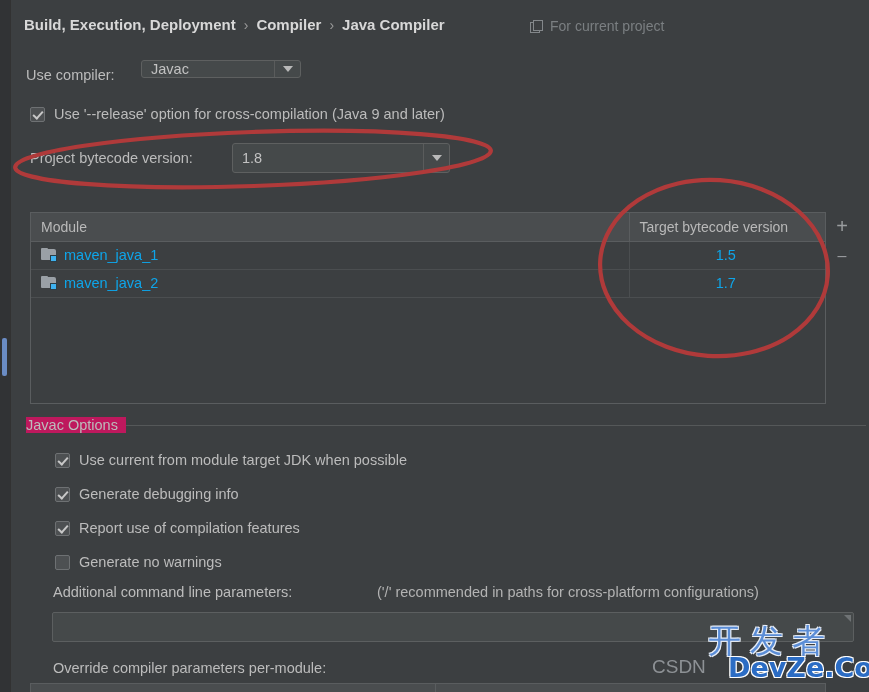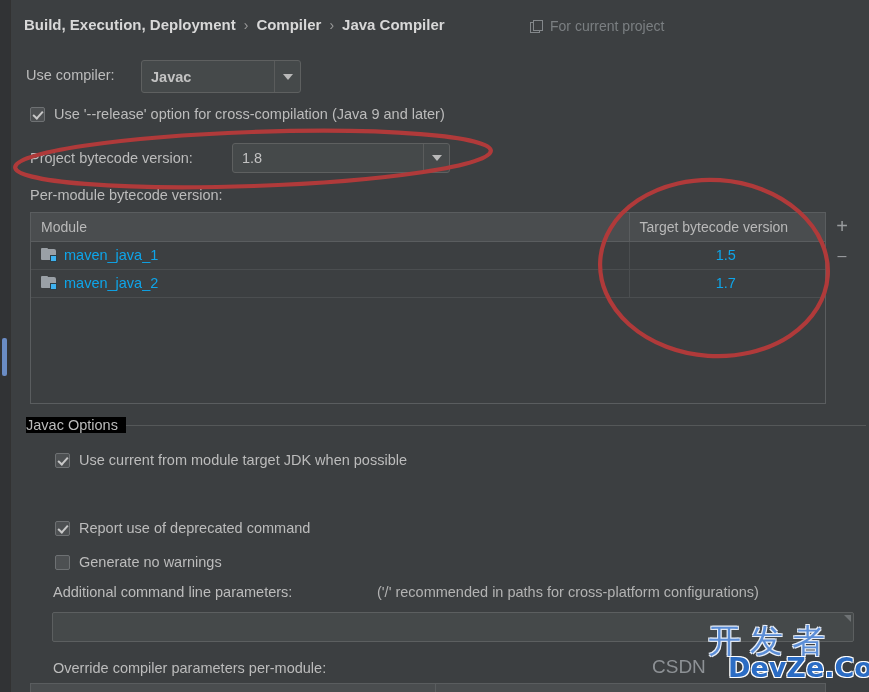--- a/index.html
+++ b/index.html
@@ -244,21 +244,21 @@
     text-align: center;
     cursor: default;
     user-select: none;
   }
 
   
   .group-title {
     position: absolute;
     font-size: 14.5px;
     color: #bcbcbc;
-    background: #000000;
+    background: #be185d;
     padding-right: 8px;
     white-space: nowrap;
     z-index: 2;
   }
   .group-line {
     position: absolute;
     height: 1px;
     background: #555859;
     z-index: 1;
   }
@@ -357,41 +357,40 @@
     <span class="crumb-sep">›</span>
     <span class="crumb">Java Compiler</span>
   </div>
 
   <div class="for-project">
     <span class="copy-icon"></span>
     <span>For current project</span>
   </div>
 
   <div class="lbl" style="left:26px; top:67px;">Use compiler:</div>
-  <div class="combo" style="left:141px; top:60px; width:160px; height:33px;font-weight:bold;">
+  <div class="combo" style="left:141px; top:60px; width:160px; height:18px;">
     <span class="combo-value">Javac</span>
     <span class="combo-arrow-box no-sep">
         <i class="arrow"></i>
       </span>
   </div>
 
   <div class="cb-row" style="left:30px; top:106px;">
     <span class="cb-box checked"></span>
     <span class="cb-label">Use '--release' option for cross-compilation (Java 9 and later)</span>
   </div>
 
   <div class="lbl" style="left:30px; top:150px;">Project bytecode version:</div>
   <div class="combo" style="left:232px; top:143px; width:218px; height:30px;">
     <span class="combo-value">1.8</span>
     <span class="combo-arrow-box">
         <i class="arrow"></i>
       </span>
   </div>
 
-  <div class="lbl" style="left:30px; top:187px;">Per-module bytecode version:</div>
 
   <div class="table-wrap">
     <table class="mtable">
       <colgroup>
           <col style="width:598px;">
           <col style="width:196px;">
         </colgroup>
       <thead>
         <tr>
           <th>Module</th>
@@ -432,23 +431,27 @@
   <div class="table-btn" style="left:832px; top:216px;">+</div>
   <div class="table-btn" style="left:832px; top:246px; font-size:16px;">–</div>
 
   <div class="group-title" style="left:26px; top:417px;">Javac Options</div>
   <div class="group-line" style="left:26px; top:425px; width:840px;"></div>
 
   <div class="cb-row" style="left:55px; top:452px;">
     <span class="cb-box checked"></span>
     <span class="cb-label">Use current from module target JDK when possible</span>
   </div>
+  <div class="cb-row" style="left:55px; top:486px;">
+    <span class="cb-box checked"></span>
+    <span class="cb-label">Generate debugging info</span>
+  </div>
   <div class="cb-row" style="left:55px; top:520px;">
     <span class="cb-box checked"></span>
-    <span class="cb-label">Report use of deprecated command</span>
+    <span class="cb-label">Report use of compilation features</span>
   </div>
   <div class="cb-row" style="left:55px; top:554px;">
     <span class="cb-box"></span>
     <span class="cb-label">Generate no warnings</span>
   </div>
 
   <div class="lbl" style="left:53px; top:584px;">Additional command line parameters:</div>
   <div class="lbl" style="left:377px; top:584px; color:#b3b3b3;">('/' recommended in paths for cross-platform configurations)</div>
 
   <div class="textfield" style="left:52px; top:612px; width:802px; height:30px;">

